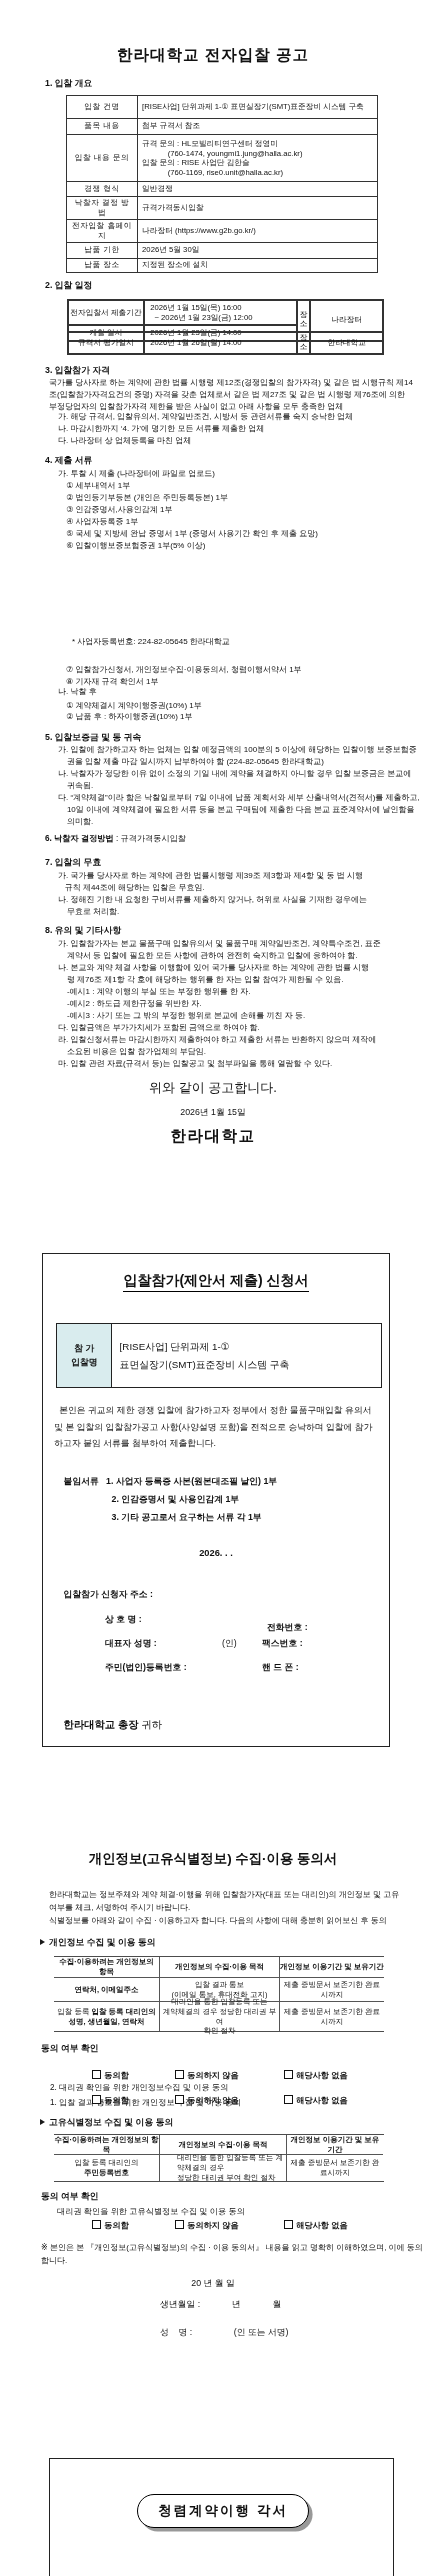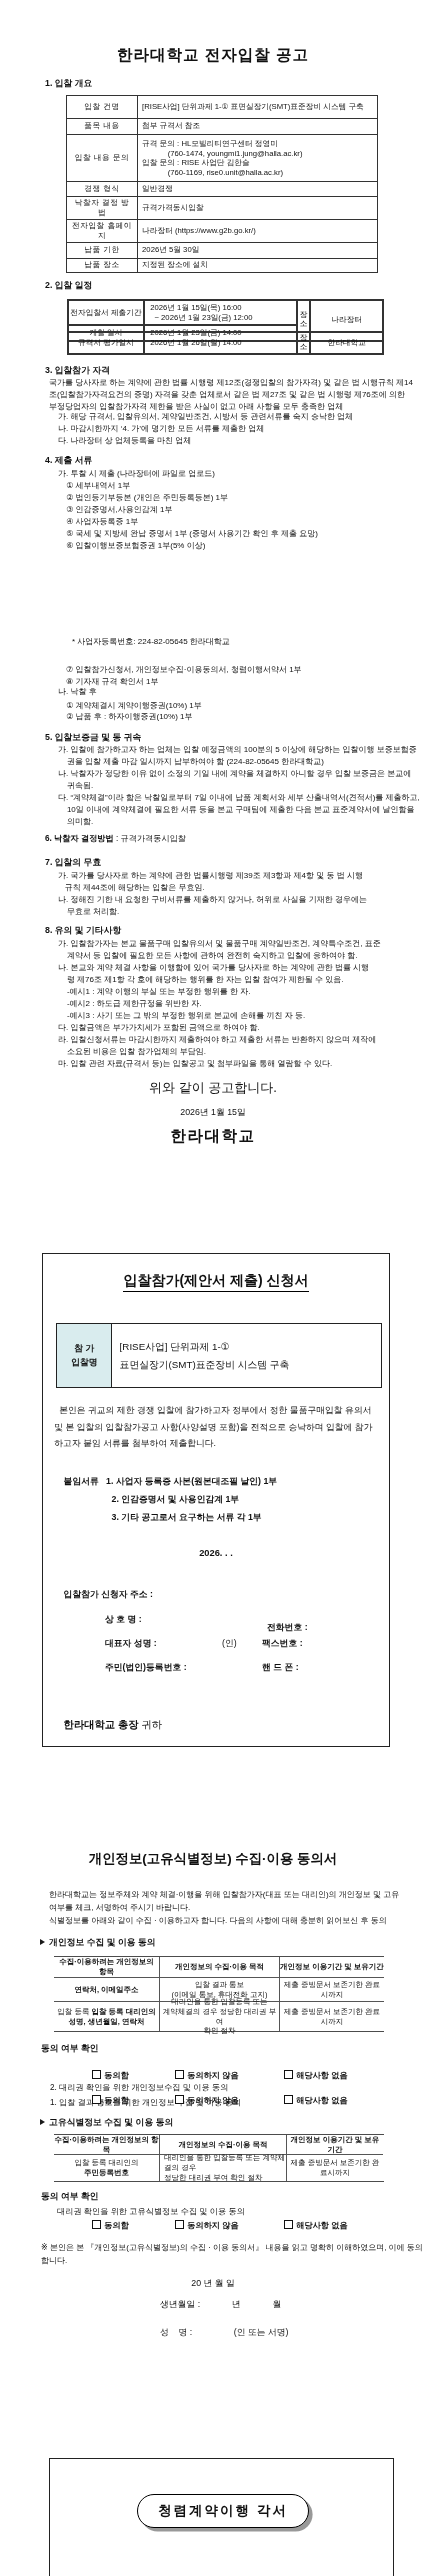--- a/index.html
+++ b/index.html
@@ -315,21 +315,21 @@
     </div>
 
     <div class="ctable" style="top:300px;left:54px;width:330px;grid-template-columns:106px 127px 96px;grid-template-rows:20px 26px;">
       <div class="hd">수집·이용하려는 개인정보의 항목</div>
       <div class="hd">개인정보의 수집·이용 목적</div>
       <div class="hd">개인정보 이용기간 및 보유기간</div>
       <div class="tc lrow">
           <div>입찰 등록 대리인의</div>
           <div class="b">주민등록번호</div>
         </div>
-      <div class="lrow" style="padding-left:4.1px;">
+      <div class="lrow" style="padding-left:4.1px;margin-left:13px;">
           <div>대리인을 통한 입찰등록 또는 계약체결의 경우</div>
           <div>정당한 대리권 부여 확인 절차</div>
         </div>
       <div class="tc lrow">제출 증빙문서 보존기한 완료시까지</div>
     </div>
 
     <div class="abs b" style="top:357px;left:41px;font-size:8.8px;">동의 여부 확인</div>
     <div class="abs" style="top:372px;left:57px;font-size:8.2px;">대리권 확인을 위한 고유식별정보 수집 및 이용 동의</div>
     <div class="abs" style="top:386px;left:0;width:426px;">
       <span style="position:absolute;left:92px;"><span class="cb"></span><span class="cbl">동의함</span></span>

